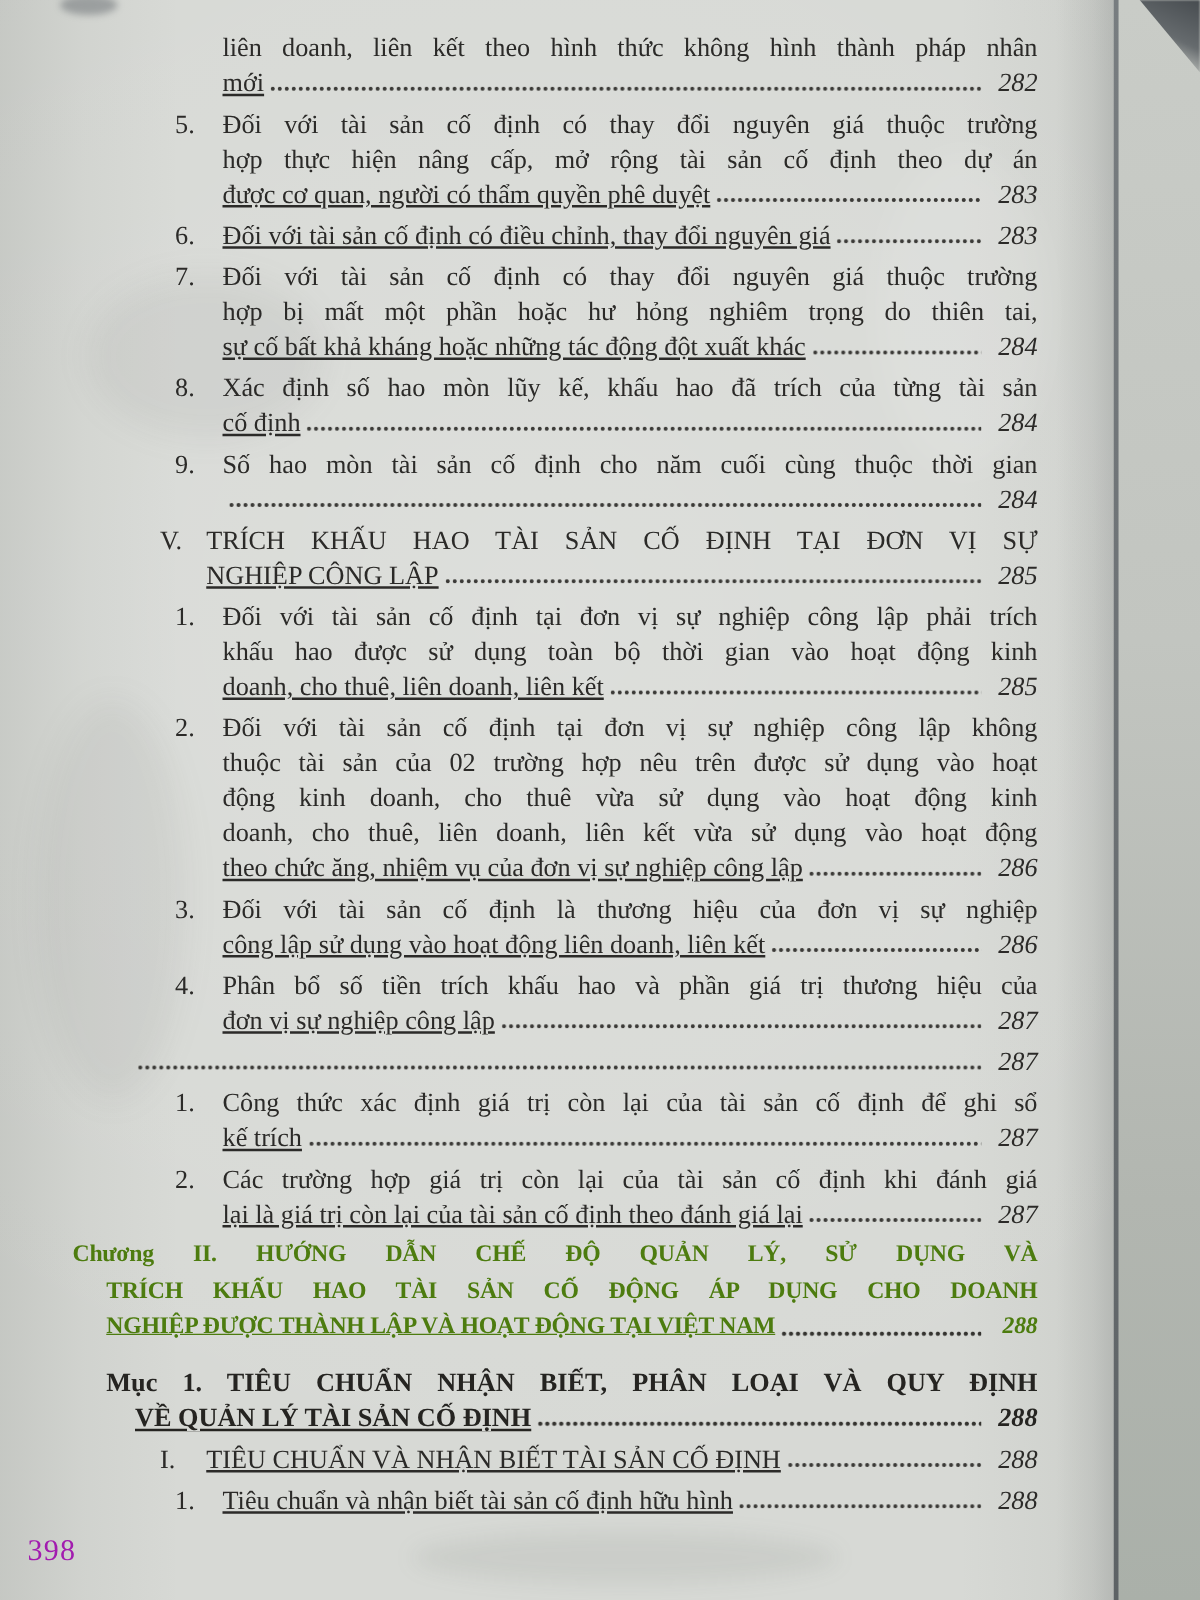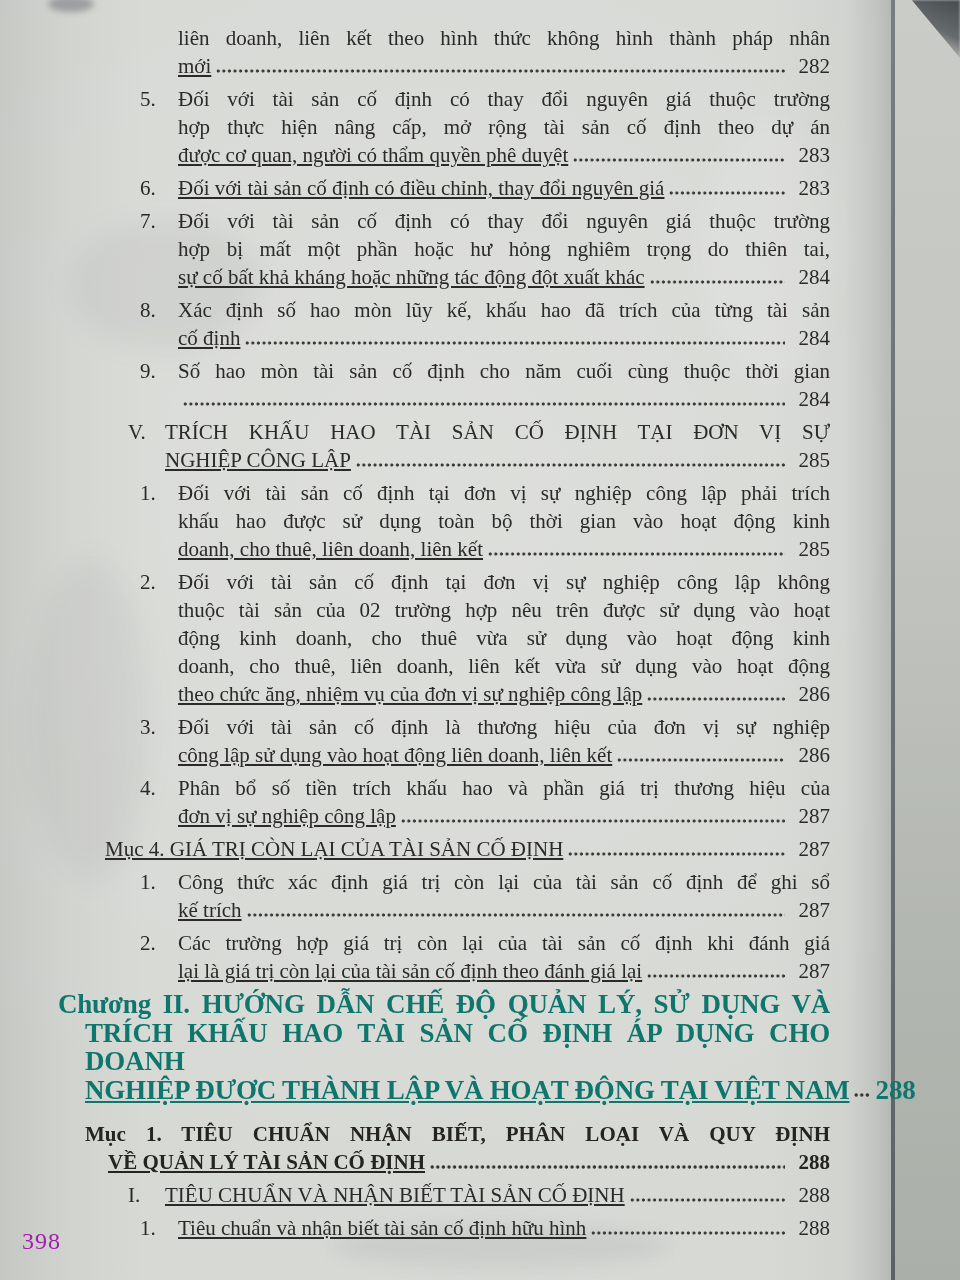--- a/index.html
+++ b/index.html
@@ -35,29 +35,29 @@
   .entry{display:flex;margin-bottom:5px;}
   .entry .marker{flex:0 0 38px;line-height:28px;}
   .entry .lines{flex:1 1 auto;min-width:0;}
   .line{line-height:28px;}
   .line.mid{text-align:justify;text-align-last:justify;}
   .line.last{display:flex;align-items:baseline;}
   .line.last .txt{flex:0 1 auto;white-space:nowrap;text-decoration:underline;}
   .leader{flex:1 1 auto;min-width:16px;align-self:flex-end;height:6px;margin:0 3px 6px 5px;
     background:radial-gradient(circle at 2.2px 3px, #3b3a37 1.25px, rgba(59,58,55,0) 1.9px) repeat-x;
     background-size:5.6px 6px;}
-  .pg{flex:0 0 auto;min-width:42px;text-align:right;}
+  .pg{flex:0 0 auto;min-width:42px;text-align:right;font-style:italic;}
 
   .cont{padding-left:38px;}
   .section{margin-left:-12px;margin-top:3px;}
   .section .marker{flex-basis:37px;}
   .muc{margin-left:-35px;margin-top:4px;}
   .muc-bold{margin-left:-55px;margin-top:16px;font-weight:700;color:#252421;}
   .muc-bold .line.last{padding-left:23px;}
-  .chuong{margin-left:-82px;margin-top:4px;font-weight:700;font-size:27px;color:#0f766e;letter-spacing:-0.2px;}
+  .chuong{margin-left:-82px;margin-top:4px;font-weight:700;font-size:19px;color:#4d7c0f;letter-spacing:-0.2px;}
   .chuong .line{line-height:28.5px;}
   .chuong .line:not(.first){padding-left:27px;}
   .chuong .leader, .muc-bold .leader{background:radial-gradient(circle at 2.2px 3px, #34332f 1.35px, rgba(52,51,47,0) 2px) repeat-x;background-size:5.6px 6px;}
 
   .folio{position:absolute;left:22px;top:1228px;font-size:24px;color:#a21caf;letter-spacing:1px;}
 </style>
 </head>
 <body>
 
 <div class="book-page">
@@ -193,21 +193,20 @@
           <div class="line last">
             <span class="txt">đơn vị sự nghiệp công lập</span>
             <span class="leader"></span>
             <span class="pg">287</span>
           </div>
         </div>
       </div>
       <div class="entry muc">
         <div class="lines">
           <div class="line last first">
-            <span class="txt">Mục 4. GIÁ TRỊ CÒN LẠI CỦA TÀI SẢN CỐ ĐỊNH</span>
             <span class="leader"></span>
             <span class="pg">287</span>
           </div>
         </div>
       </div>
       <div class="entry item">
         <span class="marker">1.</span>
         <div class="lines">
           <div class="line mid first">Công thức xác định giá trị còn lại của tài sản cố định để ghi sổ</div>
           <div class="line last">
@@ -224,21 +223,21 @@
           <div class="line last">
             <span class="txt">lại là giá trị còn lại của tài sản cố định theo đánh giá lại</span>
             <span class="leader"></span>
             <span class="pg">287</span>
           </div>
         </div>
       </div>
       <div class="entry chuong">
         <div class="lines">
           <div class="line mid first">Chương II. HƯỚNG DẪN CHẾ ĐỘ QUẢN LÝ, SỬ DỤNG VÀ</div>
-          <div class="line mid">TRÍCH KHẤU HAO TÀI SẢN CỐ ĐỊNH ÁP DỤNG CHO DOANH</div>
+          <div class="line mid">TRÍCH KHẤU HAO TÀI SẢN CỐ ĐỘNG ÁP DỤNG CHO DOANH</div>
           <div class="line last">
             <span class="txt">NGHIỆP ĐƯỢC THÀNH LẬP VÀ HOẠT ĐỘNG TẠI VIỆT NAM</span>
             <span class="leader"></span>
             <span class="pg">288</span>
           </div>
         </div>
       </div>
       <div class="entry muc-bold">
         <div class="lines">
           <div class="line mid first">Mục 1. TIÊU CHUẨN NHẬN BIẾT, PHÂN LOẠI VÀ QUY ĐỊNH</div>

